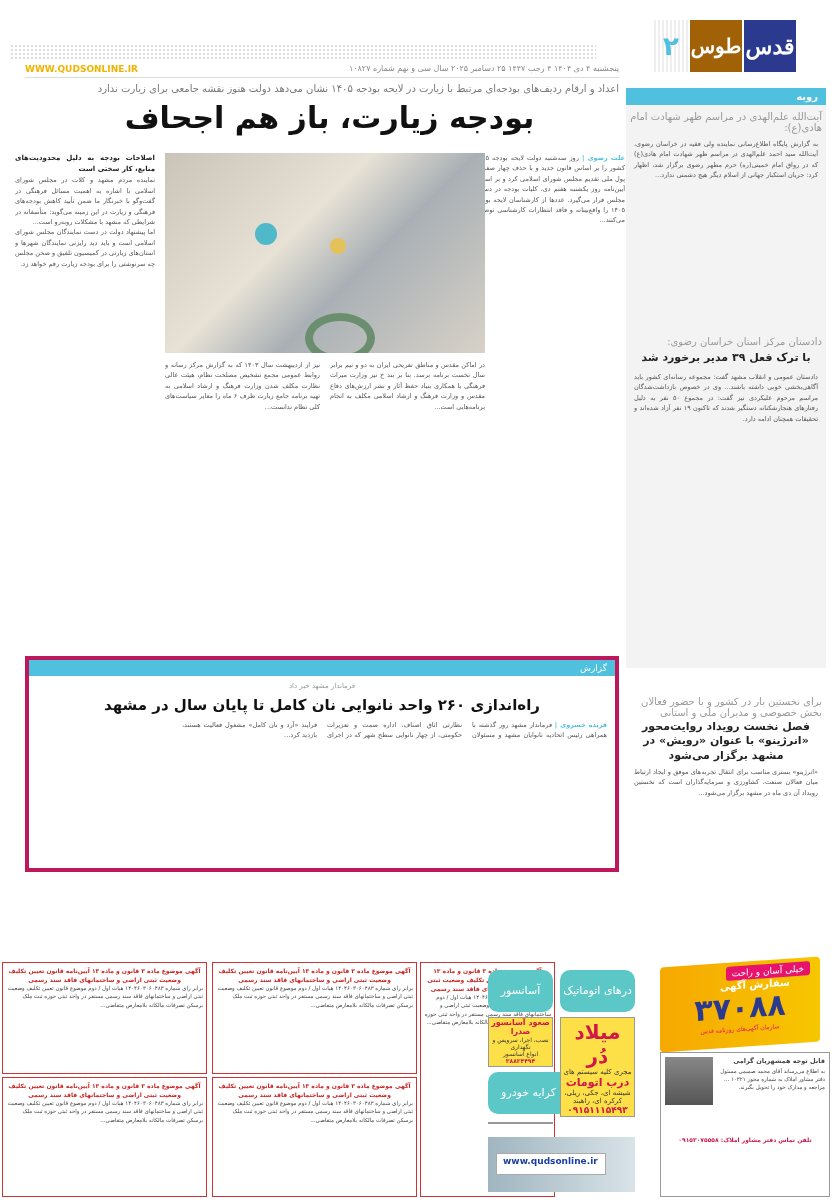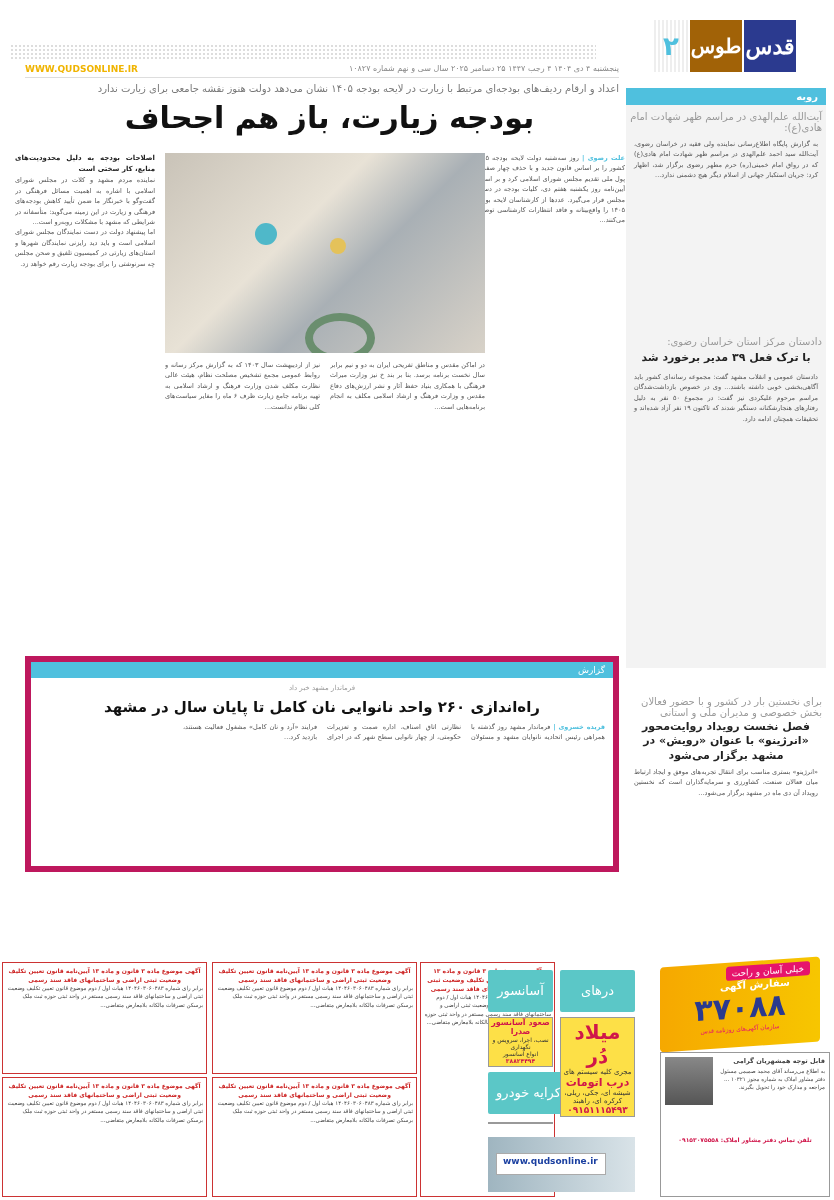--- a/index.html
+++ b/index.html
@@ -19,28 +19,28 @@
 .subhead{font-size:11px;font-weight:bold;text-align:center;color:#222;margin:4px 0}
 .main-sub{position:absolute;top:83px;left:40px;right:215px;font-size:10px;color:#777;text-align:right}
 .main-title{position:absolute;top:100px;left:40px;right:215px;font:bold 30px "DejaVu Sans",sans-serif;color:#111;text-align:center}
 .main-area{position:absolute;top:145px;left:15px;width:610px;height:440px}
 .photo{position:absolute;left:150px;top:8px;width:320px;height:200px;background:linear-gradient(135deg,#c9c3b8,#e8e2d6 40%,#a9b0b5 60%,#d8d2c8);overflow:hidden}
 .photo .dome1{position:absolute;left:90px;top:70px;width:22px;height:22px;border-radius:50%;background:#4fb8c9}
 .photo .dome2{position:absolute;left:165px;top:85px;width:16px;height:16px;border-radius:50%;background:#e4c25a}
 .photo .ring{position:absolute;left:140px;top:160px;width:70px;height:50px;border-radius:50%;border:8px solid #6a8e6e}
 .col{position:absolute;font-size:6.5px;line-height:1.6;color:#555;text-align:justify;overflow:hidden}
 .lead-author{color:#4fc0de;font-weight:bold}
-.report{position:absolute;top:656px;left:25px;right:215px;height:216px;border:6px solid #be185d}
+.report{position:absolute;top:656px;left:25px;right:215px;height:216px;border:4px solid #be185d}
 .report-bar{background:#4fc0de;color:#fff;font-size:9px;padding:3px 8px;height:16px}
 .report-kicker{font-size:7px;color:#999;text-align:center;margin-top:6px}
 .report-title{font-size:15px;font-weight:bold;text-align:center;color:#111;margin:6px 0}
 .ads{position:absolute;top:962px;left:0;width:834px;height:238px}
 .ad-legal{position:absolute;border:1.5px solid #c33;background:#fff;padding:3px;font-size:5.5px;line-height:1.5;color:#444;overflow:hidden}
 .ad-legal .t{color:#c22;font-weight:bold;font-size:6px;text-align:center}
-.cat{position:absolute;background:#5bc7c7;color:#fff;font-size:13px;text-align:center;height:42px;line-height:42px;border-radius:2px}
+.cat{position:absolute;background:#5bc7c7;color:#fff;font-size:11px;text-align:center;height:42px;line-height:42px;border-radius:10px}
 .ad-box{position:absolute;border:1px solid #999;background:#fde047;text-align:center;overflow:hidden}
 .red{color:#d0164a;font-weight:bold}
 .promo{position:absolute;left:660px;top:0;width:160px;height:85px;background:linear-gradient(90deg,#f6a800,#f7c600);transform:skewY(-4deg);border-radius:4px}
 .promo .num{font:bold 30px "DejaVu Sans",sans-serif;color:#2b3a8f;text-align:center;margin-top:28px;direction:ltr}
 .promo .lbl{position:absolute;top:4px;right:10px;background:#e6146c;color:#fff;font-size:9px;padding:2px 6px;border-radius:3px}
 .notice{position:absolute;left:660px;top:90px;width:170px;height:145px;border:1px solid #999;font-size:5.5px;line-height:1.5;padding:4px;color:#444}
 .site-banner{position:absolute;left:438px;top:162px;width:200px;height:70px;background:linear-gradient(90deg,#9fb5c0,#d9e3e8)}
 .search{position:absolute;left:12px;top:20px;width:130px;height:22px;background:#fff;border:1px solid #aaa;font:bold 11px "DejaVu Sans",sans-serif;color:#1a3fa0;direction:ltr;padding:2px 6px}
 </style>
 </head>

